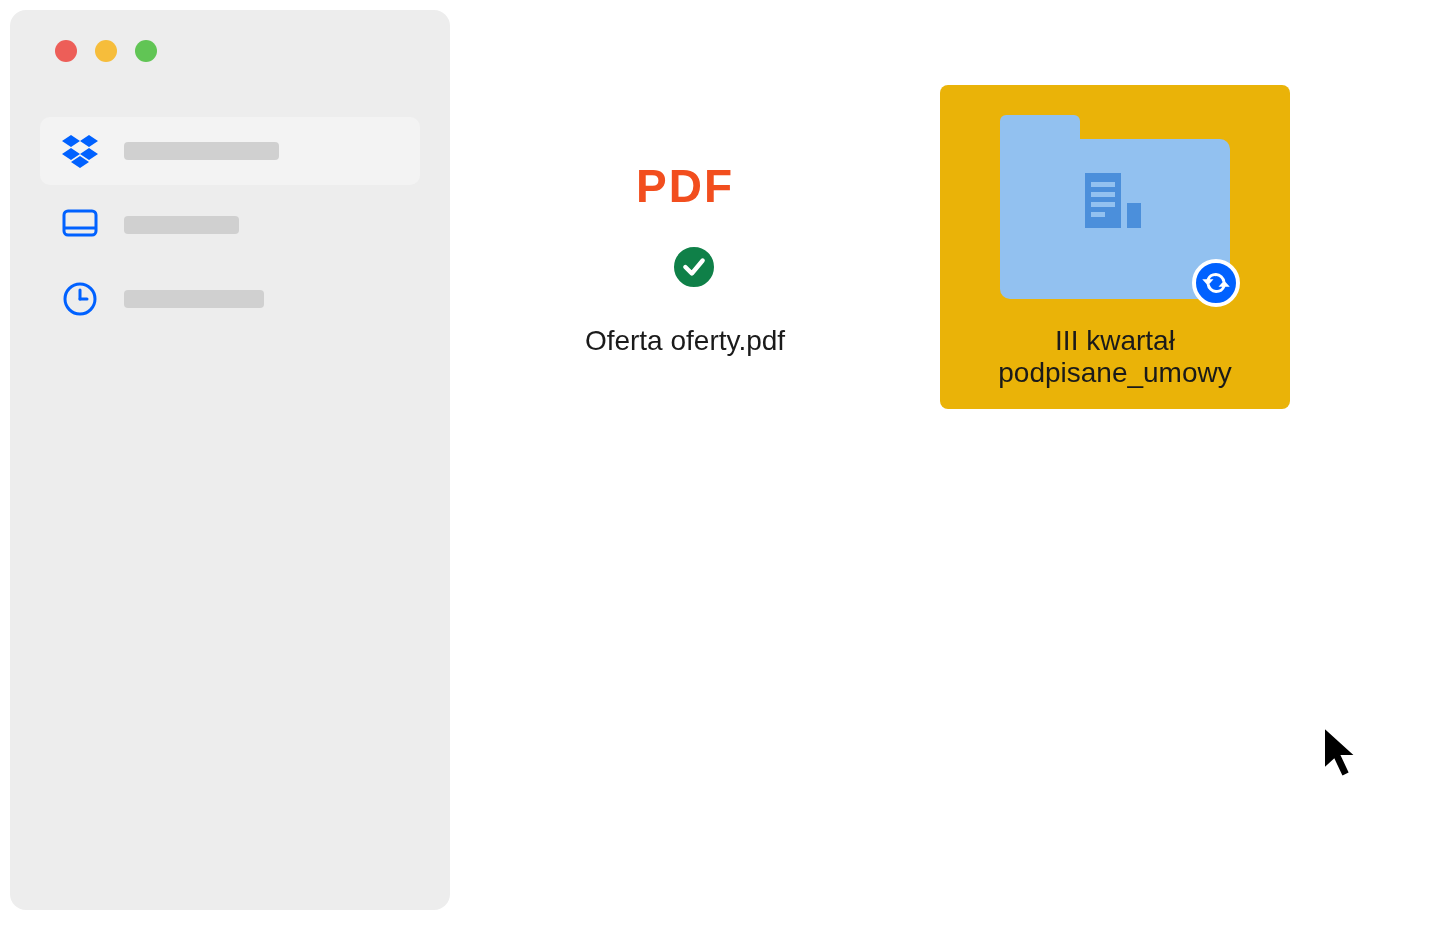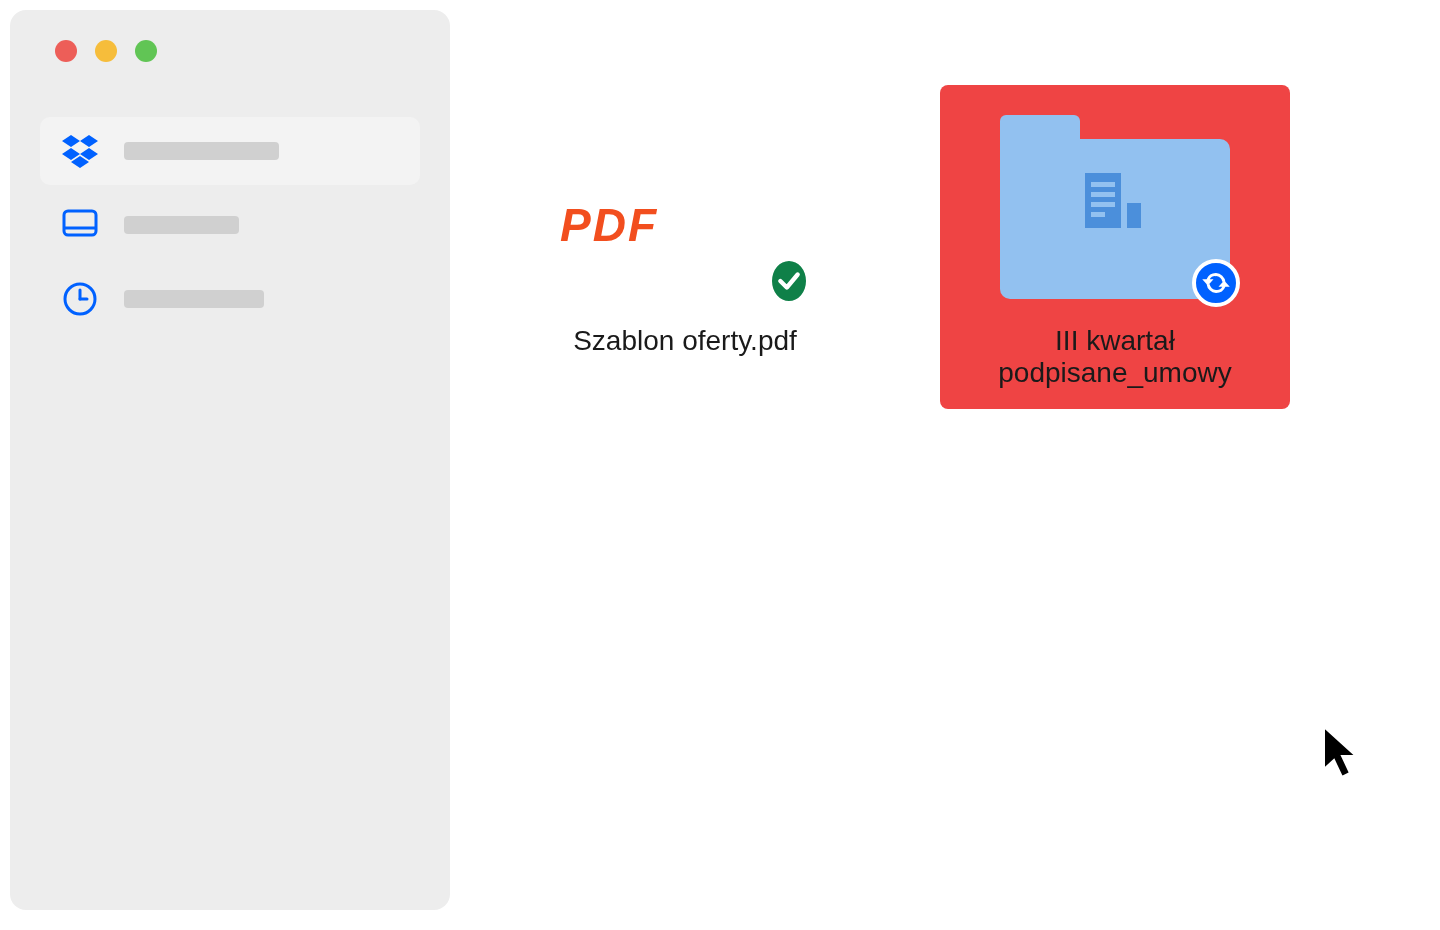--- a/index.html
+++ b/index.html
@@ -73,21 +73,21 @@
     }
     .item {
       display: flex;
       flex-direction: column;
       align-items: center;
       width: 350px;
       padding: 20px 0;
       border-radius: 8px;
     }
     .item.selected {
-      background: #ef4444;
+      background: #eab308;
       justify-content: space-between;
     }
     .icon-box {
       width: 250px;
       height: 200px;
       display: flex;
       align-items: center;
       justify-content: center;
       position: relative;
       margin-bottom: 20px;
@@ -201,29 +201,29 @@
     </div>
     <div class="placeholder-line w3"></div>
   </div>
 </div>
 
 <div class="main">
   <div class="grid">
 
 
     <div class="item">
-      <div class="icon-box" style="flex-direction:row;align-items:flex-end;font-style:italic;">
+      <div class="icon-box" style="flex-direction:column;align-items:flex-start;">
         <div class="pdf-label" style="align-self:center;">PDF</div>
         <div class="status-badge green pdf-badge">
           <svg width="26" height="26" viewBox="0 0 24 24">
             <path fill="none" stroke="#fff" stroke-width="4" stroke-linecap="round" stroke-linejoin="round" d="M4 12 L10 18 L20 6"></path>
           </svg>
         </div>
       </div>
-      <div class="item-label">Szablon oferty.pdf</div>
+      <div class="item-label">Oferta oferty.pdf</div>
     </div>
 
     <div class="item selected">
       <div class="icon-box">
         <div class="folder blue">
           <div class="folder-tab"></div>
           <div class="folder-body"></div>
           <div class="folder-content-icon">
             <svg width="80" height="70" viewBox="0 0 80 70">
               <rect x="10" y="5" width="36" height="55" fill="#4b8fdb"></rect>

